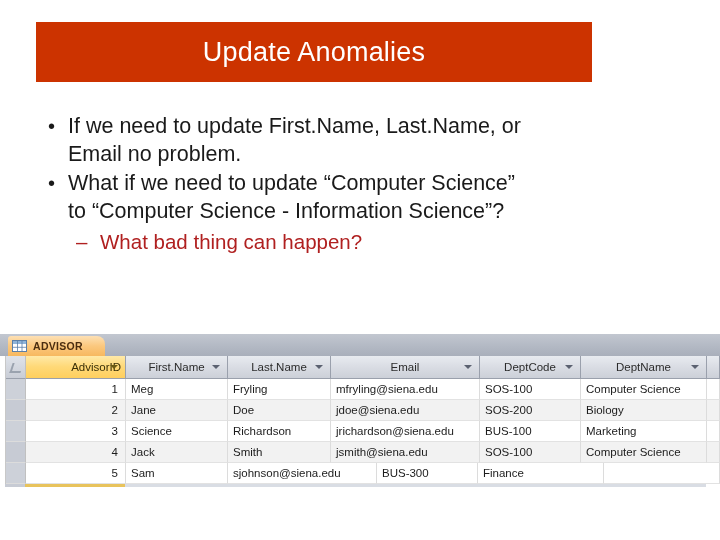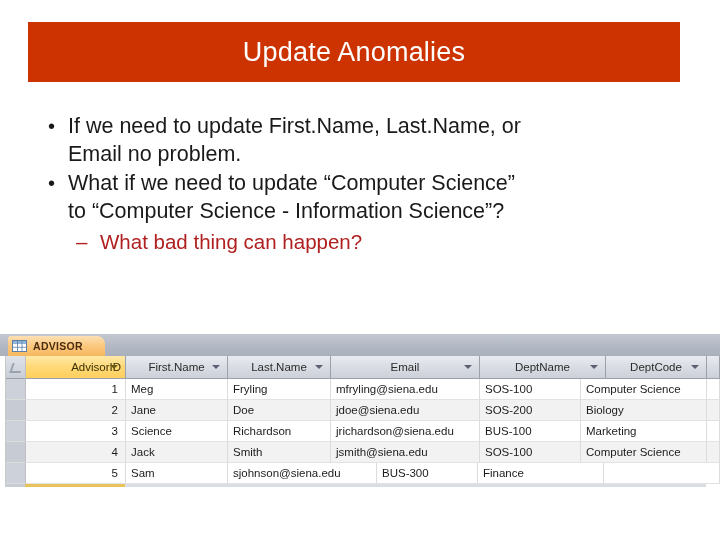--- a/index.html
+++ b/index.html
@@ -11,23 +11,23 @@
     height: 540px;
     background: #ffffff;
     font-family: "Liberation Sans", sans-serif;
     overflow: hidden;
     position: relative;
   }
 
   
   #title-banner {
     position: absolute;
-    left: 28px;
+    left: 36px;
     top: 22px;
-    width: 652px;
+    width: 556px;
     height: 60px;
     background: #cc3300;
     display: flex;
     align-items: center;
     justify-content: center;
   }
   #title-text {
     color: #ffffff;
     font-size: 27px;
     font-weight: 400;
@@ -309,26 +309,26 @@
         <span class="caret"></span>
       </div>
       <div class="hcell c-ln">
         <span>Last.Name</span>
         <span class="caret"></span>
       </div>
       <div class="hcell c-em">
         <span>Email</span>
         <span class="caret"></span>
       </div>
+      <div class="hcell c-dc">
+        <span>DeptCode</span>
+        <span class="caret"></span>
+      </div>
       <div class="hcell c-dn">
         <span>DeptName</span>
-        <span class="caret"></span>
-      </div>
-      <div class="hcell c-dc">
-        <span>DeptCode</span>
         <span class="caret"></span>
       </div>
       <div class="hcell c-extra"></div>
     </div>
 
     <div class="grid-row data-row odd">
       <div class="rail"></div>
       <div class="selector"></div>
       <div class="dcell num c-id">1</div>
       <div class="dcell c-fn">Meg</div>

